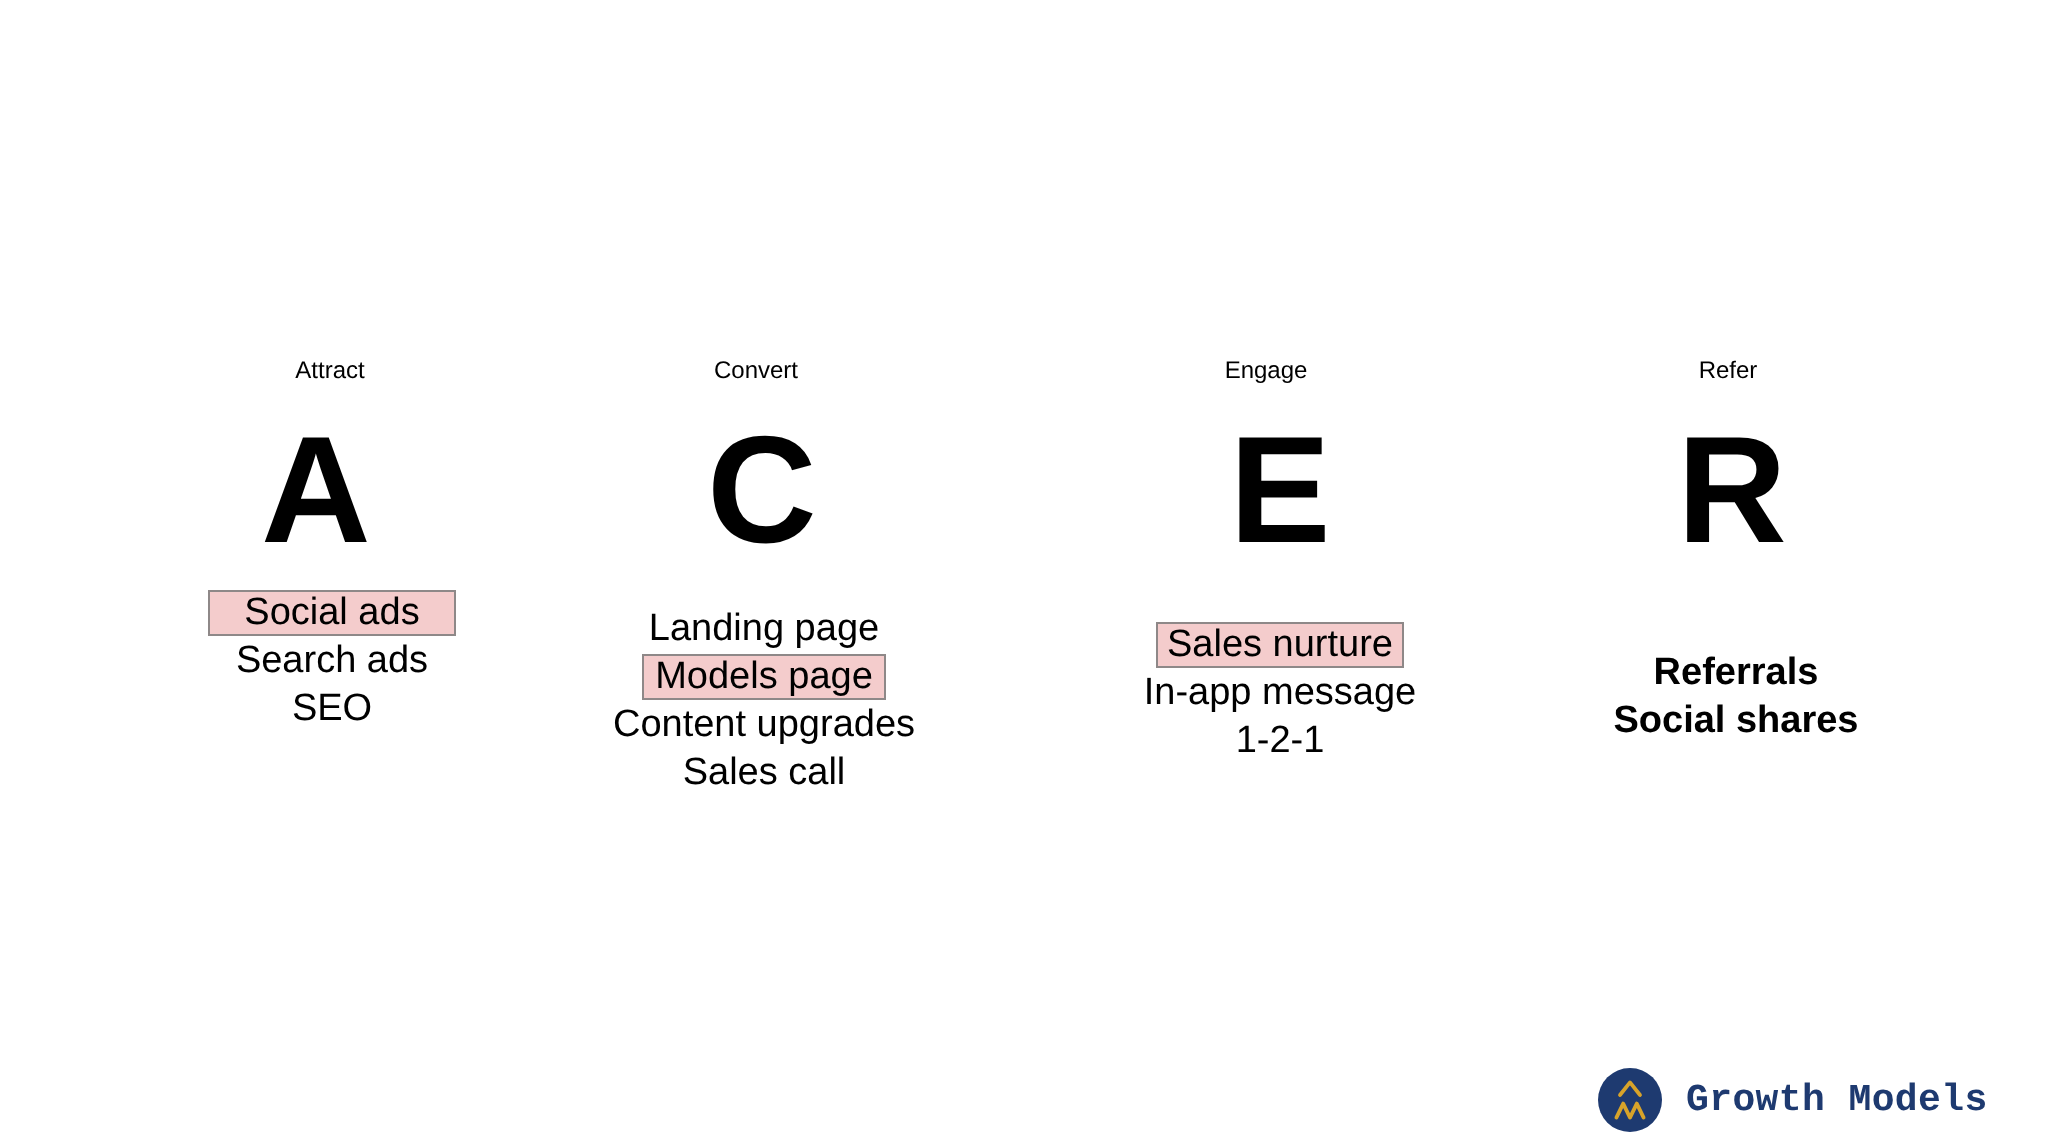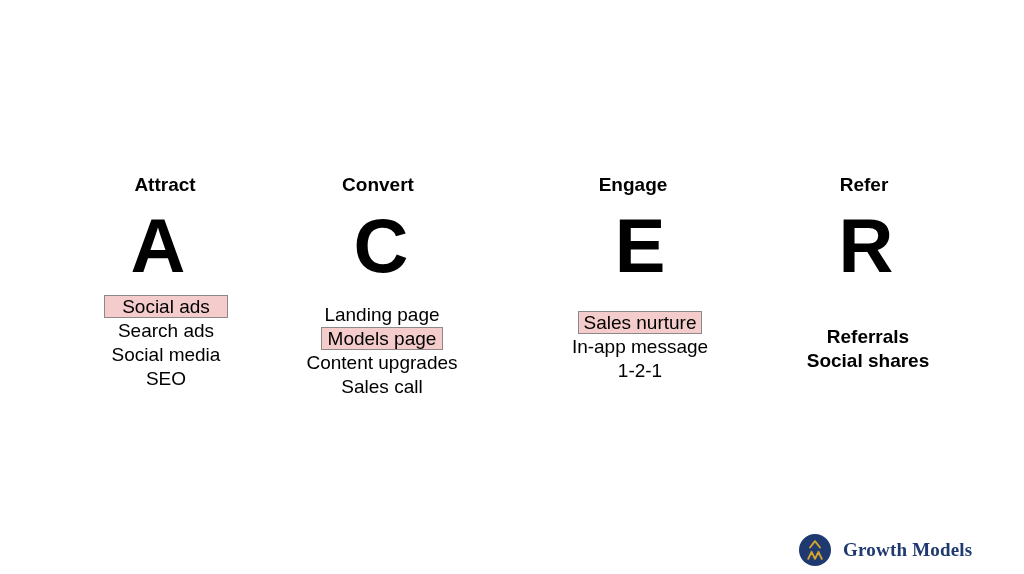--- a/index.html
+++ b/index.html
@@ -13,21 +13,21 @@
   body{
     width:1024px;height:574px;position:relative;overflow:hidden;
     background:#ffffff;
     font-family:"Liberation Sans",sans-serif;
     color:var(--text);
   }
   .col{position:absolute;top:173px;width:240px;text-align:center;}
   .col-1{left:46px;}  .col-2{left:262px;}  .col-3{left:520px;}  .col-4{left:748px;}
 
   .col-header{
-    font-size:19px;font-weight:bold;line-height:24px;position:relative;
+    font-size:12px;font-weight:normal;line-height:24px;position:relative;
   }
   .col-1 .col-header{left:-1px;}
   .col-2 .col-header{left:-4px;}
   .col-3 .col-header{left:-7px;}
   .col-4 .col-header{left:-4px;}
 
   .col-letter{
     font-size:76px;font-weight:bold;height:70px;margin-top:13px;
     display:flex;align-items:center;justify-content:center;position:relative;
   }
@@ -48,36 +48,35 @@
   }
   .pad-9{padding:0 17px;} .pad-6{padding:0 6px;} .pad-4{padding:0 4px;} .pad-22{padding:0 22px;}
 
   .logo{
     position:absolute;left:799px;top:534px;height:32px;
     display:flex;align-items:center;gap:12px;
   }
   .logo svg circle{fill:var(--navy);}
   .logo svg path{stroke:var(--gold);fill:none;stroke-width:1.9;stroke-linecap:round;stroke-linejoin:round;}
   .logo-text{
-    font-family:Liberation Serif, serif;font-weight:bold;font-size:19px;
+    font-family:Liberation Mono, monospace;font-weight:bold;font-size:19px;
     letter-spacing:0.2px;color:var(--navy);white-space:nowrap;
   }
 </style>
 </head>
 <body>
 
 <div>
 
   <div class="col col-1">
     <div class="col-header">Attract</div>
     <div class="col-letter">A</div>
     <div class="tactics">
       <div><span class="hl pad-9">Social ads</span></div>
       <div>Search ads</div>
-      <div>Social media</div>
       <div>SEO</div>
     </div>
   </div>
 
   <div class="col col-2">
     <div class="col-header">Convert</div>
     <div class="col-letter">C</div>
     <div class="tactics">
       <div>Landing page</div>
       <div><span class="hl pad-6">Models page</span></div>

